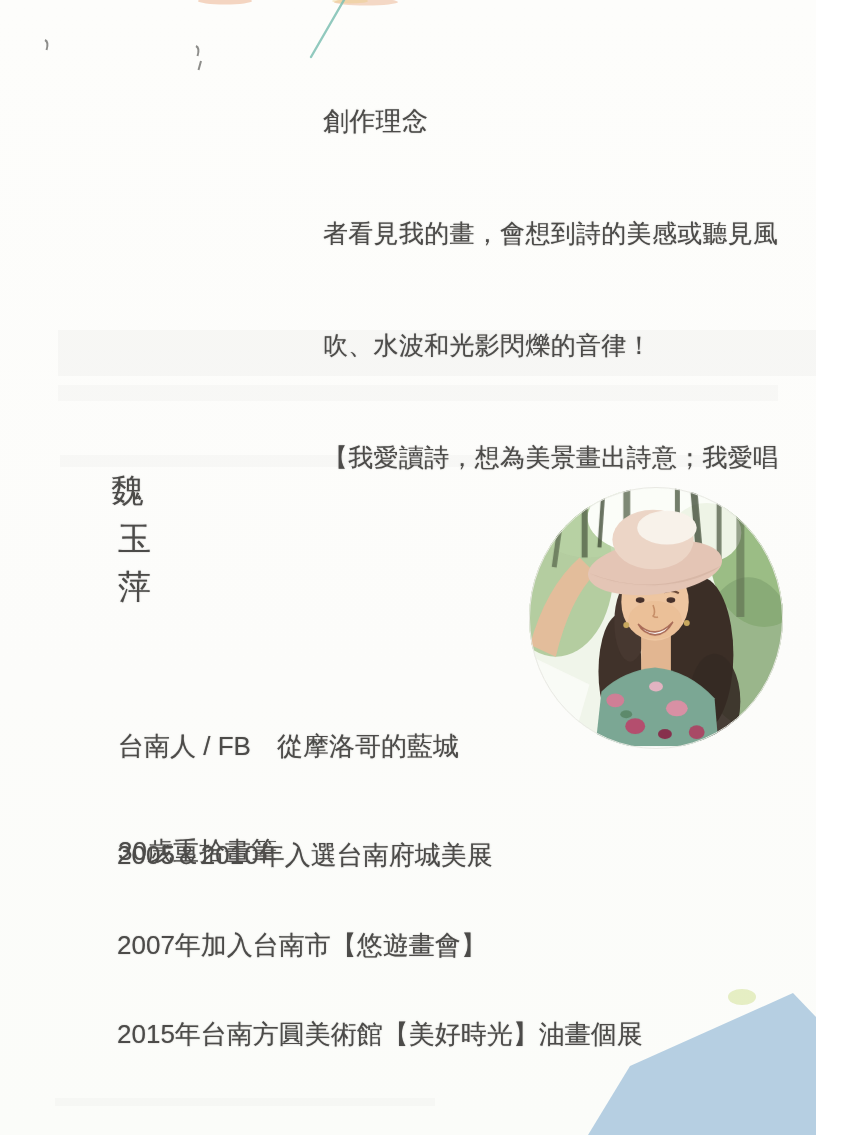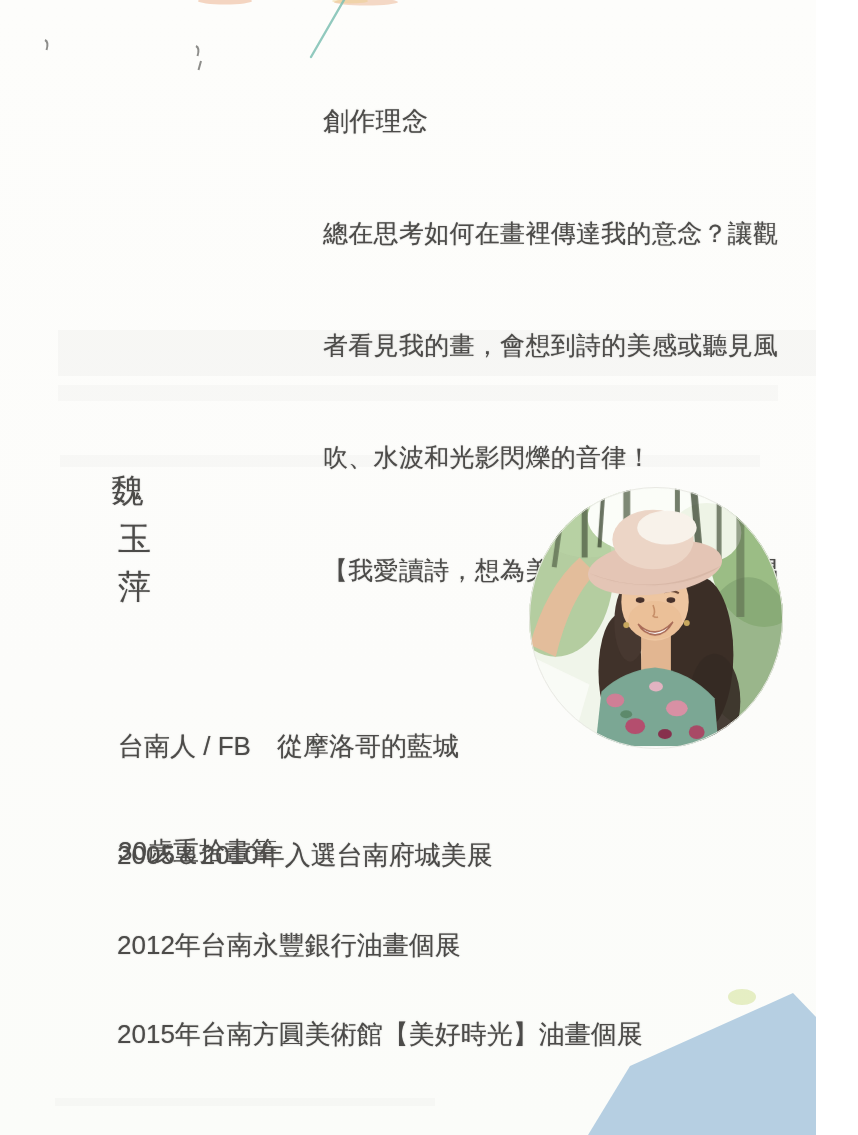--- a/index.html
+++ b/index.html
@@ -64,21 +64,20 @@
 
     <rect x="55" y="1098" width="380" height="8" fill="#bdbdbd" opacity="0.07"></rect>
 
     <ellipse cx="742" cy="997" rx="14" ry="8" fill="#cfe08e" opacity="0.5"></ellipse>
 
     <polygon points="588,1135 630,1066 793,993 838,1040 840,1135" fill="#b6cfe2"></polygon>
   </svg>
 
   <section class="txt statement">
     <div class="title">創作理念</div>
-    <div>總在思考如何在畫裡傳達我的意念？讓觀</div>
     <div>者看見我的畫，會想到詩的美感或聽見風</div>
     <div>吹、水波和光影閃爍的音律！</div>
     <div>【我愛讀詩，想為美景畫出詩意；我愛唱</div>
   </section>
 
   <div>
     <span class="txt name-char" style="left:111px;top:474px;">魏</span>
     <span class="txt name-char" style="left:118px;top:522px;">玉</span>
     <span class="txt name-char" style="left:118px;top:570px;">萍</span>
   </div>
@@ -161,20 +160,20 @@
     </svg>
   </div>
 
   <div class="txt bio">
     <div>台南人 / FB　從摩洛哥的藍城</div>
     <div>30歲重拾畫筆</div>
   </div>
 
   <div class="txt exhibitions">
     <div>2005＆2010年入選台南府城美展</div>
-    <div>2012年台南永豐銀行油畫個展</div>
+    <div>2007年加入台南市【悠遊畫會】</div>
     <div>2015年台南方圓美術館【美好時光】油畫個展</div>
     
     
     
   </div>
 
 </div>
 
 </body></html>

